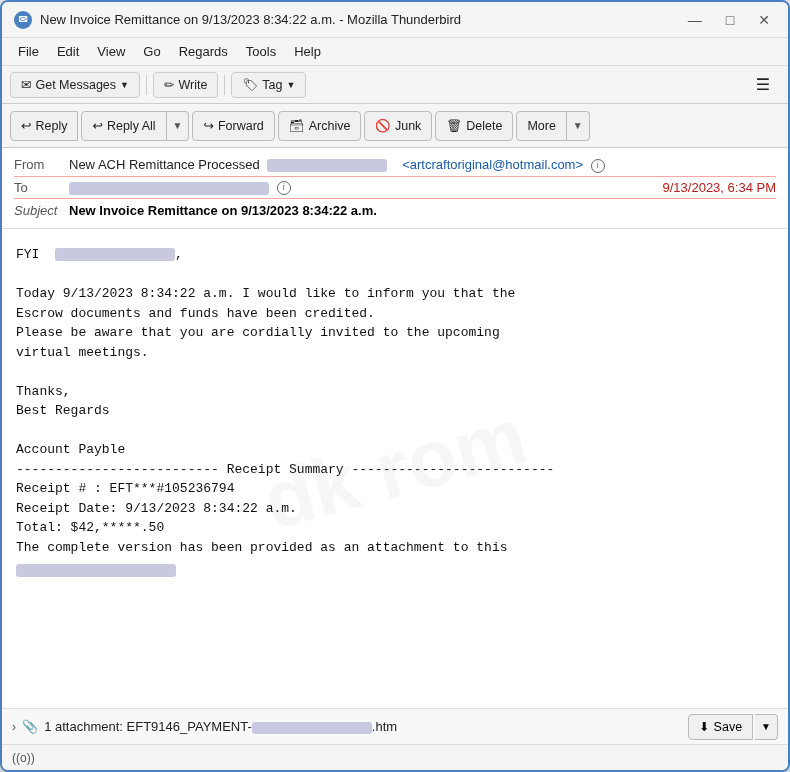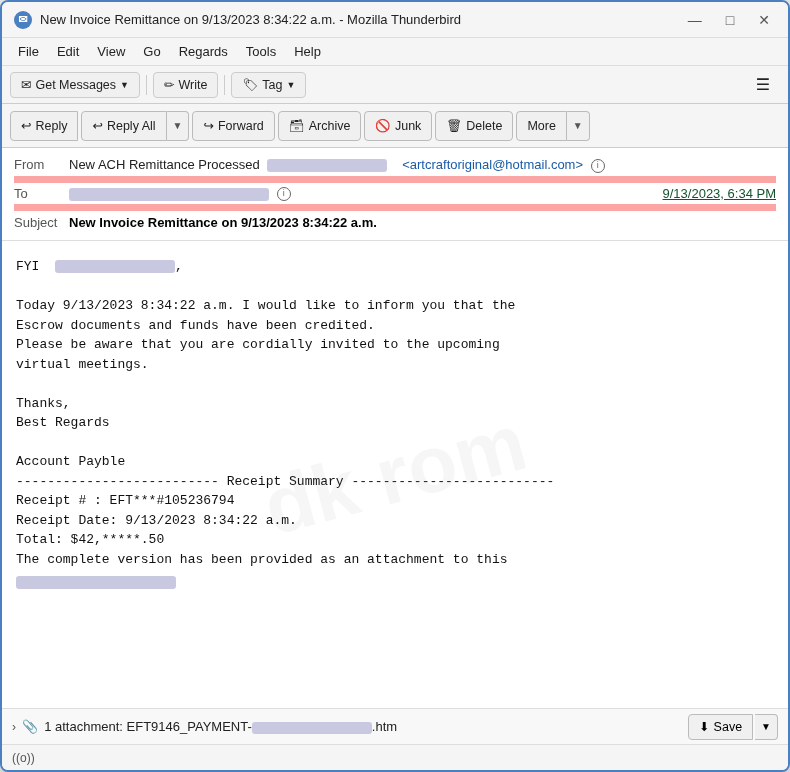--- a/index.html
+++ b/index.html
@@ -168,37 +168,36 @@
       background: white;
       border-bottom: 1px solid #ddd;
       padding: 6px 12px;
     }
     .email-field {
       display: flex;
       align-items: center;
       padding: 3px 0;
       font-size: 13px;
       color: #222;
-      border-bottom: 7px solid #fca5a5;
+      border-bottom: 1px solid #fca5a5;
     }
     .email-field:last-child { border-bottom: none; }
     .email-label {
       color: #555;
       font-weight: 400;
       min-width: 55px;
       font-size: 13px;
     }
     .email-value {
       color: #222;
       flex: 1;
     }
     .email-date {
-      color: #14532d;
-      font-size: 13px;
-      text-decoration: underline;
+      color: #b91c1c;
+      font-size: 13px;
     }
     .email-link {
       color: #1a5ca8;
       text-decoration: none;
       margin-left: 8px;
     }
     .privacy-icon {
       display: inline-block;
       width: 14px;
       height: 14px;
@@ -212,20 +211,21 @@
       vertical-align: middle;
     }
     .subject-line {
       display: flex;
       align-items: center;
       padding: 4px 0;
     }
     .subject-label {
       color: #555;
       min-width: 55px;
+      font-style: italic;
     }
     .subject-text {
       font-weight: bold;
       font-size: 13px;
     }
 
     
     .email-body {
       background: white;
       flex: 1;

